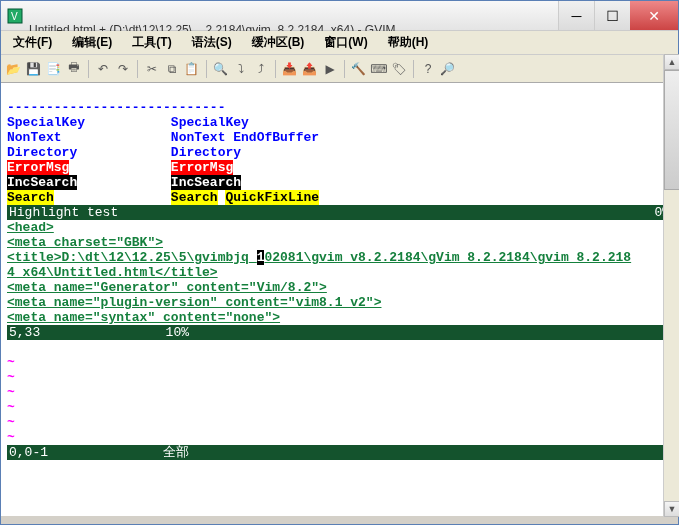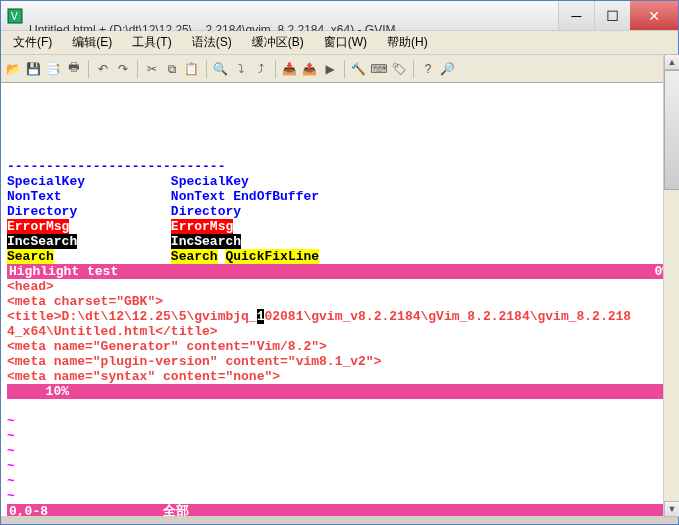--- a/index.html
+++ b/index.html
@@ -9,38 +9,38 @@
   
   .titlebar { height: 30px; background: linear-gradient(#f8f8f8, #e4e4e4); display: flex; align-items: center; padding: 0 0 0 6px; border-bottom: 1px solid #ccc; }
   .titlebar .icon { width: 16px; height: 16px; margin-right: 6px; }
   .titlebar .title { flex: 1; font-size: 12px; color: #333; white-space: nowrap; overflow: hidden; text-overflow: ellipsis; margin-top: 28px; }
   .winbtns { display: flex; height: 100%; }
   .winbtn { width: 36px; display: flex; align-items: center; justify-content: center; font-size: 14px; cursor: pointer; }
   .winbtn.min, .winbtn.max { background: linear-gradient(#f0f0f0,#dcdcdc); border-left: 1px solid #ccc; }
   .winbtn.close { background: linear-gradient(#e88,#c44); color: #fff; width: 48px; }
   
   .menubar { height: 24px; background: #ece9d8; display: flex; align-items: center; padding: 0 6px; gap: 8px; border-bottom: 1px solid #ccc; }
-  .menuitem { padding: 2px 6px; cursor: pointer; }
+  .menuitem { padding: 2px 6px; cursor: pointer; font-weight: bold; }
   
   .toolbar { height: 28px; background: #ece9d8; display: flex; align-items: center; padding: 0 4px; gap: 2px; border-bottom: 1px solid #aaa; }
   .tbtn { width: 18px; height: 18px; display: flex; align-items: center; justify-content: center; cursor: pointer; font-size: 12px; color: #555; }
   .tsep { width: 1px; height: 18px; background: #bbb; margin: 0 3px; }
   
-  .editor { flex: 1; background: #fff; font-family: "Courier New", monospace; font-size: 13px; font-weight: bold; line-height: 15px; padding: 20px 6px; overflow: hidden; position: relative; white-space: pre; margin-top: 41px; }
+  .editor { flex: 1; background: #fff; font-family: "Courier New", monospace; font-size: 13px; font-weight: bold; line-height: 15px; padding: 2px 6px; overflow: hidden; position: relative; white-space: pre; }
   
   .dashes { color: #00f; }
   .hl-specialkey { color: #00f; }
   .hl-nontext { color: #00f; font-weight: bold; }
   .hl-directory { color: #00f; }
   .hl-errormsg { background: #f00; color: #fff; }
   .hl-incsearch { background: #000; color: #fff; }
   .hl-search { background: #ff0; color: #000; }
-  .black { color: #ef4444; }
+  .black { color: #15803d; text-decoration: underline; }
   
-  .statusbar { background: #ec4899; color: #fff; display: flex; padding: 0 2px; font-family: "Courier New", monospace; font-size: 13px; font-weight: bold; line-height: 15px; }
+  .statusbar { background: #14532d; color: #fff; display: flex; padding: 0 2px; font-family: "Courier New", monospace; font-size: 13px; font-weight: normal; line-height: 15px; }
   .statusbar .left { flex: 1; }
   .statusbar .mid { width: 120px; }
   .statusbar .right { width: 60px; text-align: right; }
   
   .tilde { color: #f0f; }
   .cursor { background: #000; color: #fff; }
   
   .scrollbar { position: absolute; right: 0; top: 54px; bottom: 8px; width: 16px; background: #ece9d8; border-left: 1px solid #ccc; }
   .sb-btn { width: 16px; height: 16px; background: linear-gradient(#f4f4f4,#ddd); display:flex;align-items:center;justify-content:center; font-size:9px; color:#555; border:1px solid #bbb;}
   .sb-thumb { position: absolute; top: 16px; width: 16px; height: 120px; background: linear-gradient(#eee,#ccc); border:1px solid #aaa;}
@@ -115,28 +115,28 @@
 <span class="hl-errormsg">ErrorMsg</span>             <span class="hl-errormsg">ErrorMsg</span>
 <span class="hl-incsearch">IncSearch</span>            <span class="hl-incsearch">IncSearch</span>
 <span class="hl-search">Search</span>               <span class="hl-search">Search</span> <span class="hl-search">QuickFixLine</span>
 <div class="statusbar"><span class="left">Highlight test</span><span class="right">0%</span></div><span class="black">&lt;head&gt;</span>
 <span class="black">&lt;meta charset="GBK"&gt;</span>
 <span class="black">&lt;title&gt;D:\dt\12\12.25\5\gvimbjq_</span><span class="cursor">1</span><span class="black">02081\gvim_v8.2.2184\gVim_8.2.2184\gvim_8.2.218</span>
 <span class="black">4_x64\Untitled.html&lt;/title&gt;</span>
 <span class="black">&lt;meta name="Generator" content="Vim/8.2"&gt;</span>
 <span class="black">&lt;meta name="plugin-version" content="vim8.1_v2"&gt;</span>
 <span class="black">&lt;meta name="syntax" content="none"&gt;</span>
-<div class="statusbar"><span class="right">10%</span></div>
+<div class="statusbar"><span class="mid">5,33</span><span class="right">10%</span></div>
 <span class="tilde">~</span>
 <span class="tilde">~</span>
 <span class="tilde">~</span>
 <span class="tilde">~</span>
 <span class="tilde">~</span>
 <span class="tilde">~</span>
-<div class="statusbar"><span class="mid">0,0-8</span><span class="right">全部</span></div>
+<div class="statusbar"><span class="mid">0,0-1</span><span class="right">全部</span></div>
   </div>
 
   <div class="bottomedge"></div>
 
 </div>
 
 <div class="scrollbar">
   <div class="sb-btn">▲</div>
   <div class="sb-thumb"></div>
   <div class="sb-btn down">▼</div>

